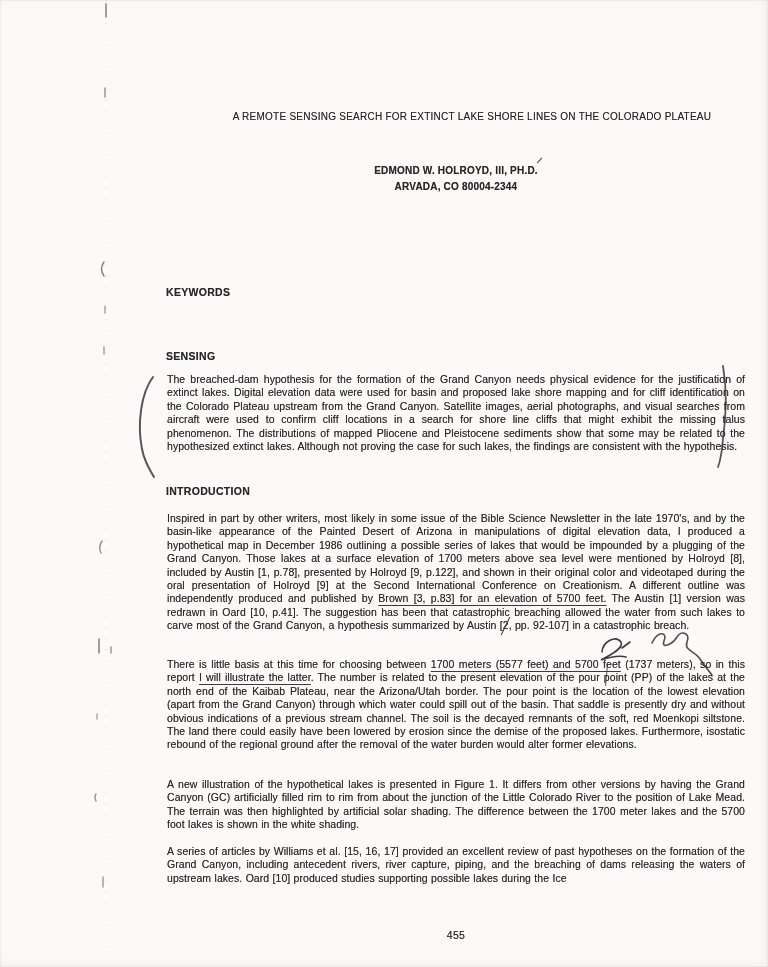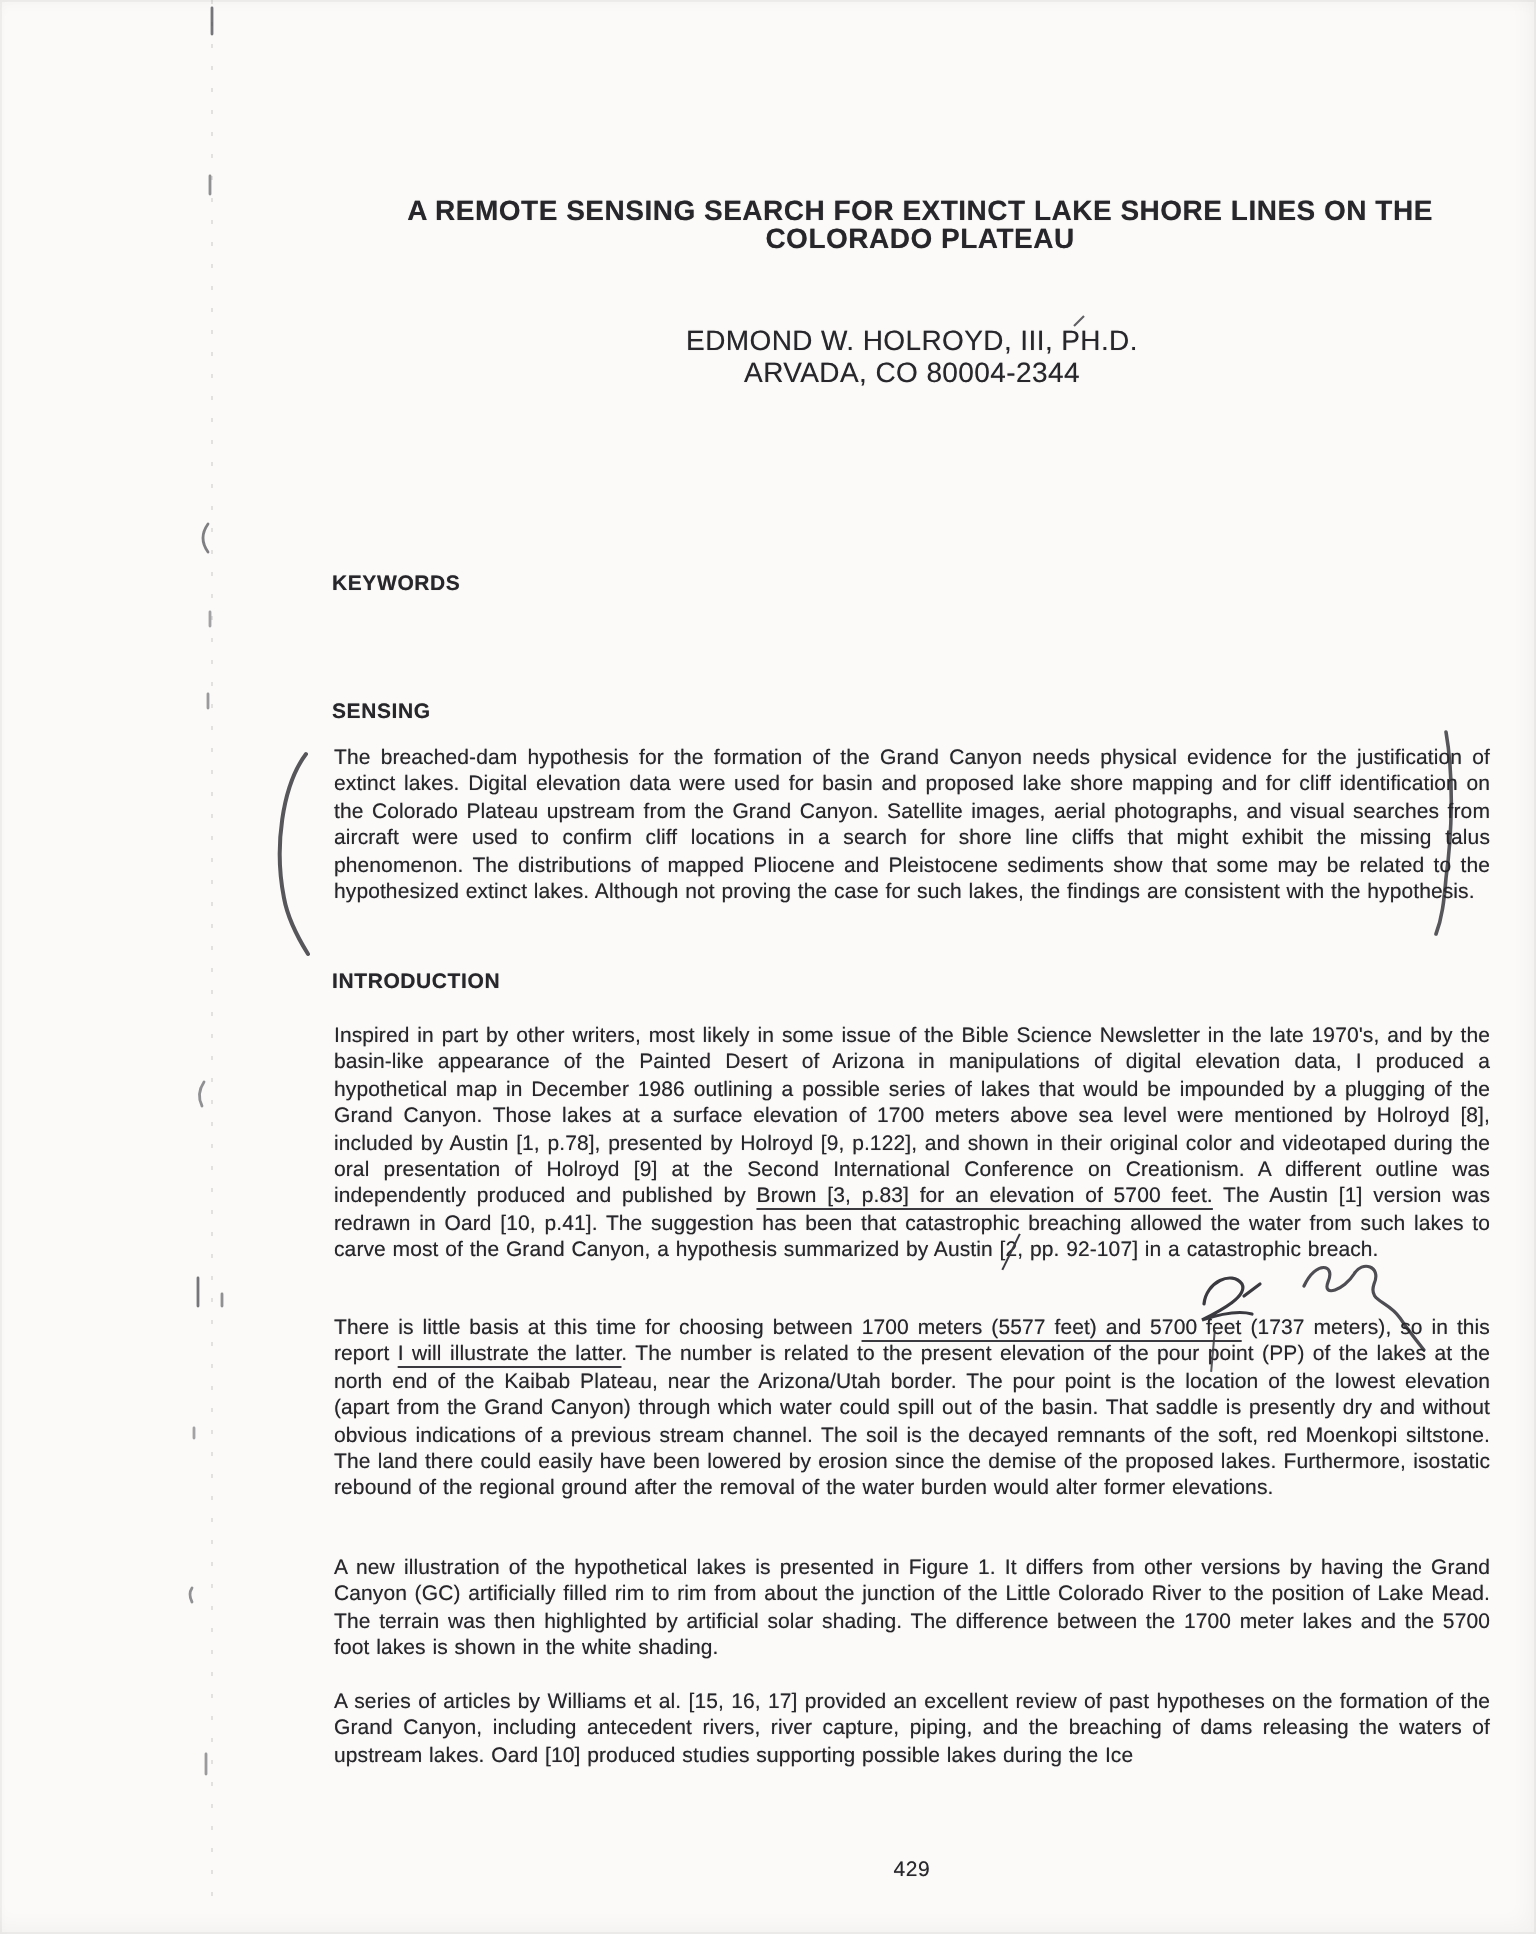--- a/index.html
+++ b/index.html
@@ -14,26 +14,26 @@
     background:#fbfaf8;
     overflow:hidden;
     color:#27272b;
     box-shadow:inset 0 0 0 1px rgba(0,0,0,0.04), inset -4px -4px 10px rgba(0,0,0,0.035), inset 0 3px 6px rgba(0,0,0,0.02);
   }
   .txt{
     text-shadow:0 0 0.35px rgba(40,40,45,0.55);
   }
   .title{
     position:absolute;top:94px;left:167px;width:578px;
-    margin:4px;text-align:center;
-    font-size:14px;font-weight:bold;letter-spacing:0.25px;line-height:14px;
+    margin:16px;text-align:center;
+    font-size:10px;font-weight:normal;letter-spacing:0.25px;line-height:14px;
   }
   .author-block{
     position:absolute;top:163px;left:167px;width:578px;
-    text-align:center;font-weight:normal;font-size:14px;line-height:15.5px;letter-spacing:0.2px;
+    text-align:center;font-weight:bold;font-size:10px;line-height:15.5px;letter-spacing:0.2px;
   }
   .heading{
     position:absolute;left:166px;margin:0;
     font-size:10.5px;font-weight:bold;letter-spacing:0.3px;line-height:13px;
   }
   .h-keywords{top:286px}
   .h-abstract{top:350px}
   .h-introduction{top:485px}
   .body-text{
     position:absolute;left:167px;width:578px;margin:0;
@@ -120,15 +120,15 @@
 
   <h2 class="heading h-abstract txt">SENSING</h2>
   <p class="body-text t-abstract txt">The breached-dam hypothesis for the formation of the Grand Canyon needs physical evidence for the justification of extinct lakes.  Digital elevation data were used for basin and proposed lake shore mapping and for cliff identification on the Colorado Plateau upstream from the Grand Canyon.  Satellite images, aerial photographs, and visual searches from aircraft were used to confirm cliff locations in a search for shore line cliffs that might exhibit the missing talus phenomenon.  The distributions of mapped Pliocene and Pleistocene sediments show that some may be related to the hypothesized extinct lakes.  Although not proving the case for such lakes, the findings are consistent with the hypothesis.</p>
 
   <h2 class="heading h-introduction txt">INTRODUCTION</h2>
   <p class="body-text t-p1 txt"><span>Inspired in part by other writers, most likely in some issue of the Bible Science Newsletter in the late 1970's, and by the basin-like appearance of the Painted Desert of Arizona in manipulations of digital elevation data, I produced a hypothetical map in December 1986 outlining a possible series of lakes that would be impounded by a plugging of the Grand Canyon.  Those lakes at a surface elevation of 1700 meters above sea level were mentioned by Holroyd [8], included by Austin [1, p.78], presented by Holroyd [9, p.122], and shown in their original color and videotaped during the oral presentation of Holroyd [9] at the Second International Conference on Creationism.  A different outline was independently produced and published by </span><span class="mark-underline">Brown [3, p.83] for an elevation of 5700 feet.</span><span>  The Austin [1] version was redrawn in Oard [10, p.41].  The suggestion has been that catastrophic breaching allowed the water from such lakes to carve most of the Grand Canyon, a hypothesis summarized by Austin </span><span class="mark-slash">[2,</span><span> pp. 92-107] in a catastrophic breach.</span></p>
   <p class="body-text t-p2 txt"><span>There is little basis at this time for choosing between </span><span class="mark-underline">1700 meters (5577 feet) and 5700 feet</span><span> (1737 meters), so in this report </span><span class="mark-underline">I will illustrate the latter</span><span>.  The number is related to the present elevation of the pour </span><span class="mark-vstroke">point</span><span> (PP) of the lakes at the north end of the Kaibab Plateau, near the Arizona/Utah border.  The pour point is the location of the lowest elevation (apart from the Grand Canyon) through which water could spill out of the basin.  That saddle is presently dry and without obvious indications of a previous stream channel.  The soil is the decayed remnants of the soft, red Moenkopi siltstone.  The land there could easily have been lowered by erosion since the demise of the proposed lakes.  Furthermore, isostatic rebound of the regional ground after the removal of the water burden would alter former elevations.</span></p>
   <p class="body-text t-p3 txt"><span>A new illustration of the hypothetical lakes is presented in Figure 1.  It differs from other versions by having the Grand Canyon (GC) artificially filled rim to rim from about the junction of the Little Colorado River to the position of Lake Mead.  The terrain was then highlighted by artificial solar shading.  The difference between the 1700 meter lakes and the 5700 foot lakes is shown in the white shading.</span></p>
   <p class="body-text t-p4 txt"><span>A series of articles by Williams et al. [15, 16, 17] provided an excellent review of past hypotheses on the formation of the Grand Canyon, including antecedent rivers, river capture, piping, and the breaching of dams releasing the waters of upstream lakes.  Oard [10] produced studies supporting possible lakes during the Ice</span></p>
 
-  <div class="page-number txt">429</div>
+  <div class="page-number txt">455</div>
 
 </div>
 
 </body></html>

